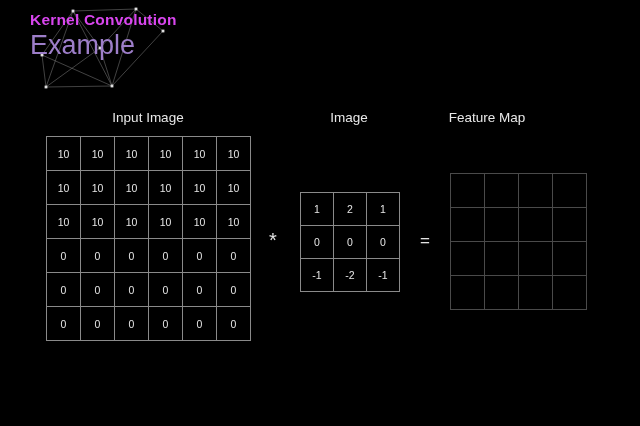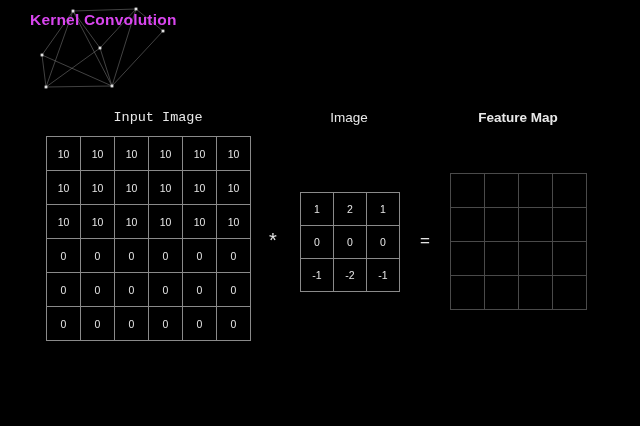--- a/index.html
+++ b/index.html
@@ -51,23 +51,23 @@
   
   .panel-heading {
     position: absolute;
     font-size: 13.5px;
     color: #e8e8e8;
     font-weight: normal;
     white-space: nowrap;
     text-align: center;
     transform: translateX(-50%);
   }
-  #heading-input   { left: 158px; top: 110px; font-family: Liberation Mono, monospace; }
+  #heading-input   { left: 148px; top: 110px; }
   #heading-kernel  { left: 349px; top: 110px; }
-  #heading-feature { left: 518px; top: 110px; font-weight: bold; }
+  #heading-feature { left: 487px; top: 110px; }
 
   
   .grid {
     position: absolute;
     display: grid;
     box-sizing: border-box;
   }
   .cell {
     box-sizing: border-box;
     display: flex;
@@ -160,20 +160,21 @@
       <rect x="161.6" y="29.6" width="2.8" height="2.8" fill="#e0e0e0"></rect>
       <rect x="44.6" y="85.6" width="2.8" height="2.8" fill="#e0e0e0"></rect>
       <rect x="110.6" y="84.6" width="2.8" height="2.8" fill="#e0e0e0"></rect>
       <rect x="40.6" y="53.6" width="2.8" height="2.8" fill="#e0e0e0"></rect>
       <rect x="98.6" y="46.6" width="2.8" height="2.8" fill="#e0e0e0"></rect>
     </g>
 </svg>
 
 <div id="title-block">
   <div id="main-title" style="color: #d946ef;">Kernel Convolution</div>
+  <div id="subtitle" style="color: rgb(157, 126, 201);">Example</div>
 </div>
 
 <div class="panel-heading" id="heading-input">Input Image</div>
 <div class="panel-heading" id="heading-kernel">Image</div>
 <div class="panel-heading" id="heading-feature">Feature Map</div>
 
 <div class="grid" id="grid-input">
     <div class="cell">10</div>
     <div class="cell">10</div>
     <div class="cell">10</div>

